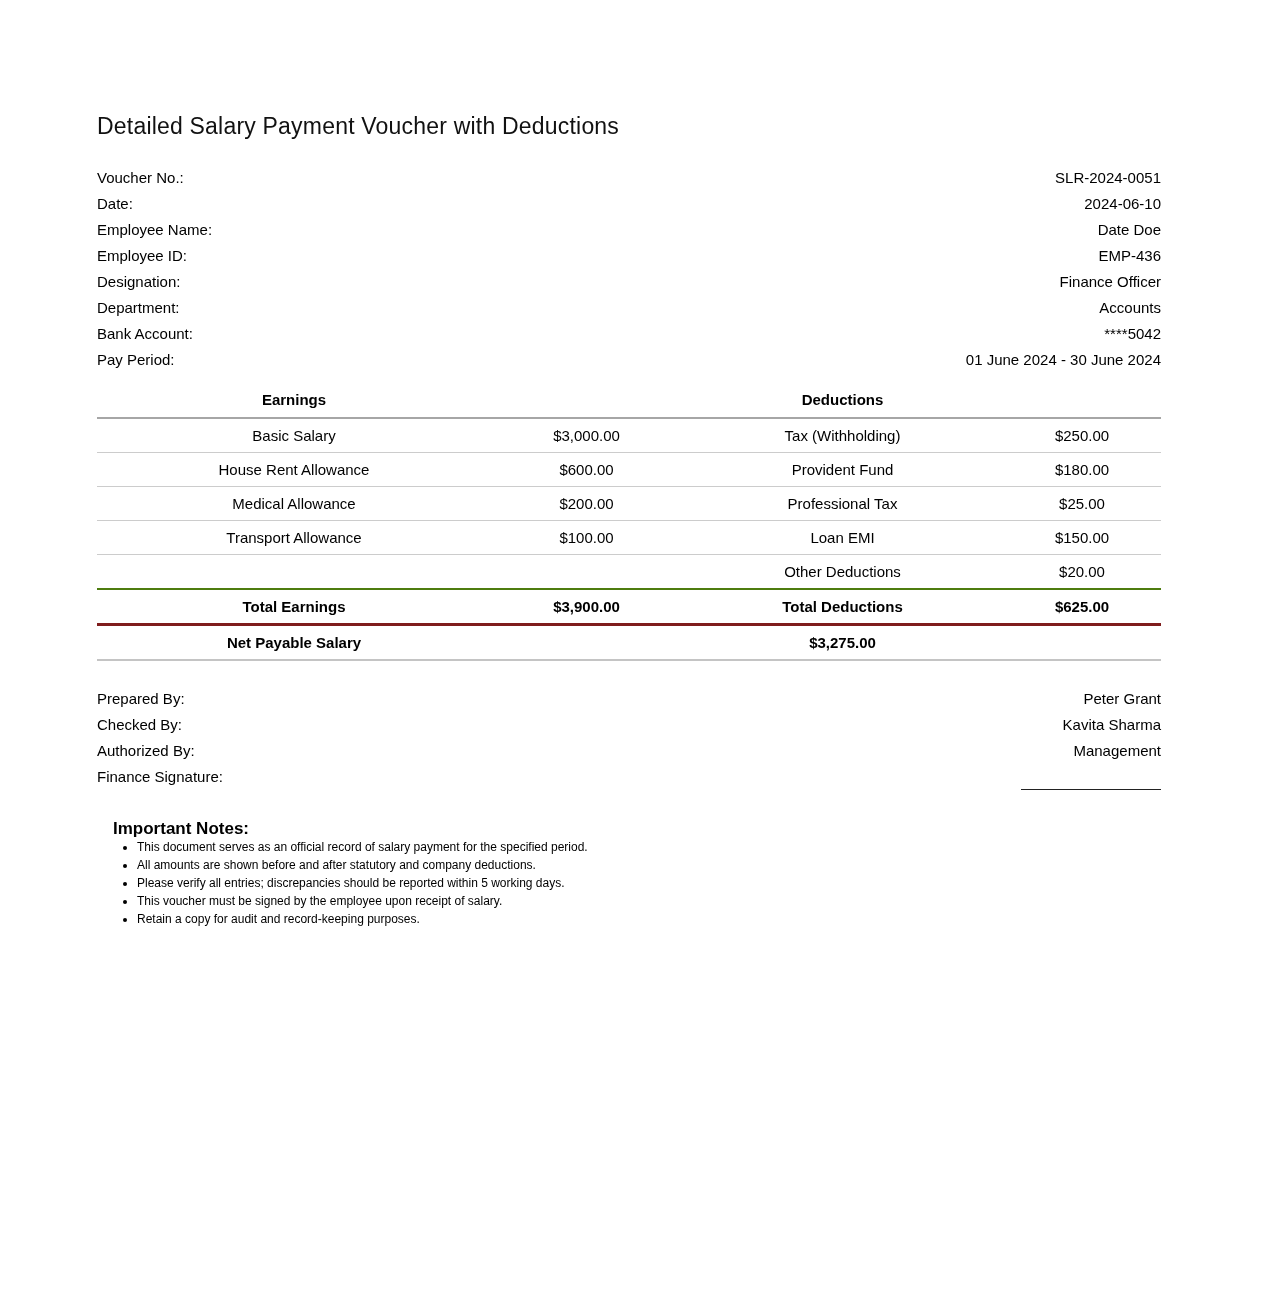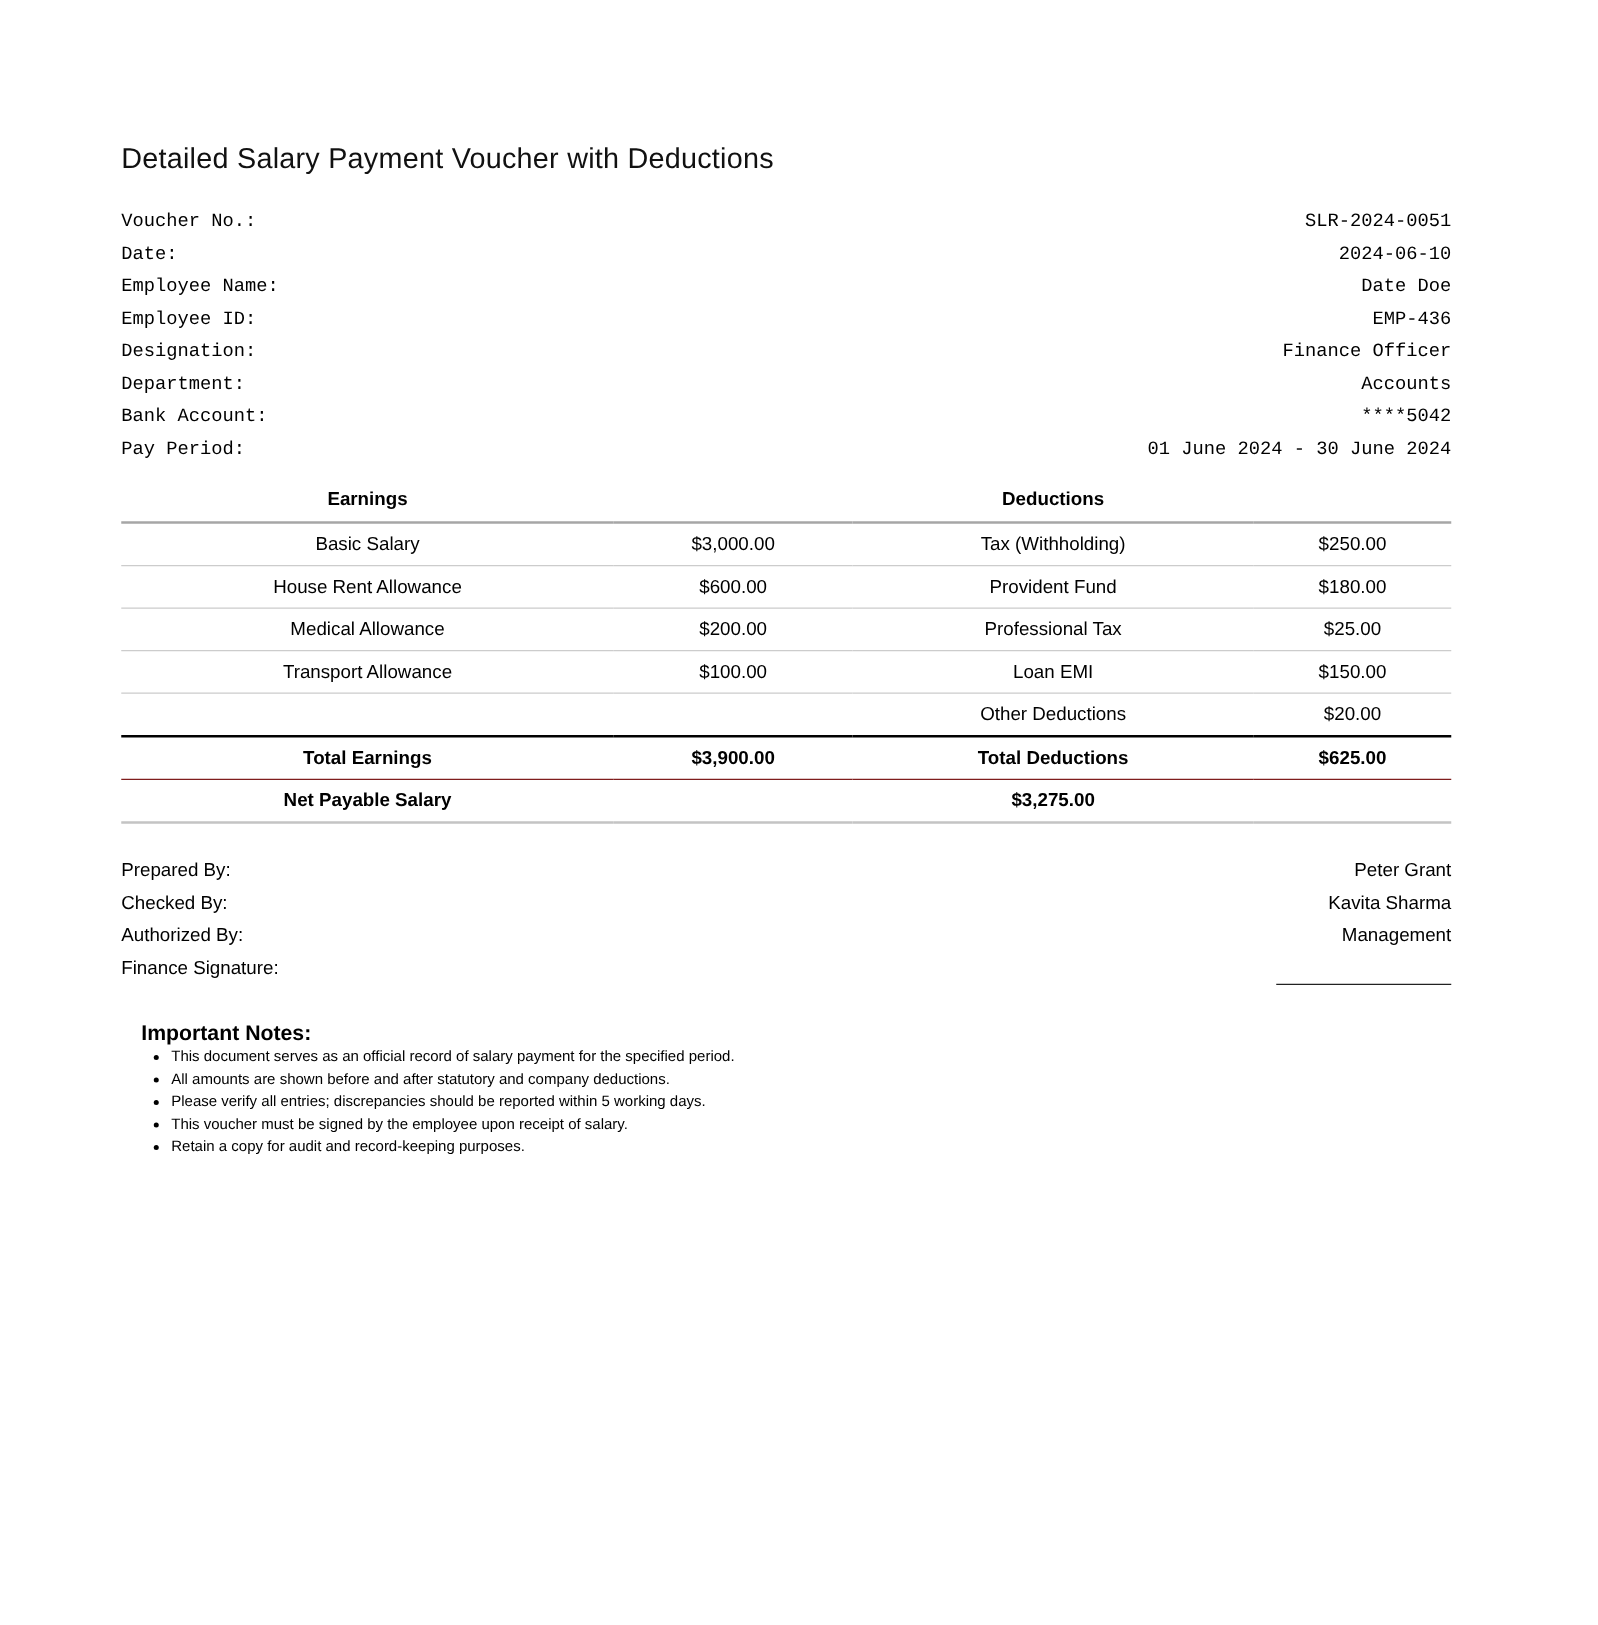--- a/index.html
+++ b/index.html
@@ -16,21 +16,21 @@
     margin-left: 97px;
     padding-top: 113px;
   }
   .doc-title {
     font-size: 23px;
     font-weight: 400;
     letter-spacing: 0.2px;
     color: #111;
   }
   
-  .info-section { margin-top: 25px; font-family: Liberation Mono, monospace; }
+  .info-section { margin-top: 25px; }
   .kv-row {
     display: flex;
     justify-content: space-between;
     align-items: baseline;
     height: 26px;
     line-height: 26px;
   }
   .kv-label { text-align: left; }
   .kv-value { text-align: right; }
 
@@ -51,22 +51,22 @@
     font-weight: 400;
     padding: 8px 6px;
     vertical-align: middle;
   }
   table.voucher thead th {
     font-weight: 700;
     padding: 5px 6px 9px 6px;
     border-bottom: 2px solid #a6a6a6;
   }
   table.voucher tbody td { border-bottom: 1px solid #cccccc; height: 34px; }
-  table.voucher tr.spacer-row td { border-bottom: 2px solid #000000; }
-  table.voucher tr.total-row td { font-weight: 700; border-bottom: 1px solid #7f1d1d; }
+  table.voucher tr.spacer-row td { border-bottom: 2px solid #4d7c0f; }
+  table.voucher tr.total-row td { font-weight: 700; border-bottom: 3px solid #7f1d1d; }
   table.voucher tr.net-row td { font-weight: 700; border-bottom: 2px solid #c4c4c4; }
 
   
   .sign-section { margin-top: 25px; }
   .sign-row {
     display: flex;
     justify-content: space-between;
     align-items: flex-end;
     height: 26px;
     line-height: 26px;

